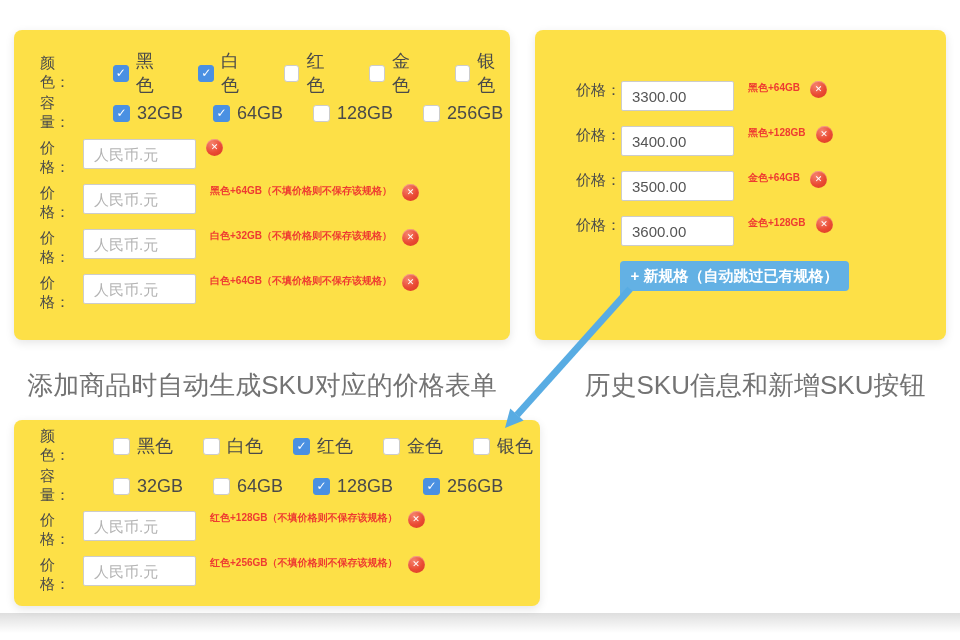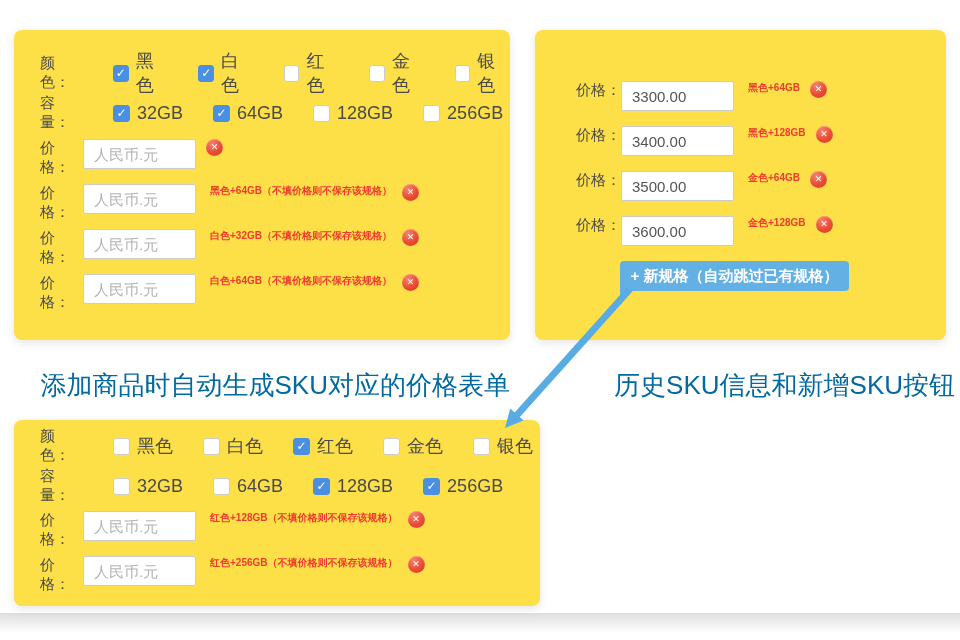--- a/index.html
+++ b/index.html
@@ -34,21 +34,21 @@
        display:inline-flex;align-items:center;justify-content:center;
        box-shadow:inset 0 1px 1px rgba(255,255,255,0.35);}
   .del-x{color:#fff;font-size:9px;font-weight:bold;line-height:1;}
   
   .new-spec-btn{position:absolute;left:85px;top:231px;width:229px;height:30px;border:none;cursor:pointer;
                 background:#63b1e4;color:#fff;font-size:15px;font-weight:bold;border-radius:4px;
                 font-family:"Liberation Sans","DejaVu Sans",sans-serif;}
   .btn-tail{position:absolute;left:85px;top:257px;width:0;height:0;
             border-left:14px solid #63b1e4;border-bottom:14px solid transparent;}
   
-  .caption{position:absolute;font-size:26px;color:#0369a1;text-align:right;white-space:nowrap;}
+  .caption{position:absolute;font-size:26px;color:#737373;text-align:center;white-space:nowrap;}
   #caption-add{left:14px;width:496px;top:368px;}
   #caption-history{left:555px;width:400px;top:368px;}
   #caption-edit{left:555px;width:400px;top:494px;}
   
   .arrow-svg{position:absolute;left:0;top:0;width:960px;height:640px;pointer-events:none;}
   
   .bottom-shadow{position:absolute;left:0;top:613px;width:960px;height:26px;
                  background:linear-gradient(180deg,rgba(0,0,0,0.13),rgba(0,0,0,0) 78%);}
 </style>
 </head>

